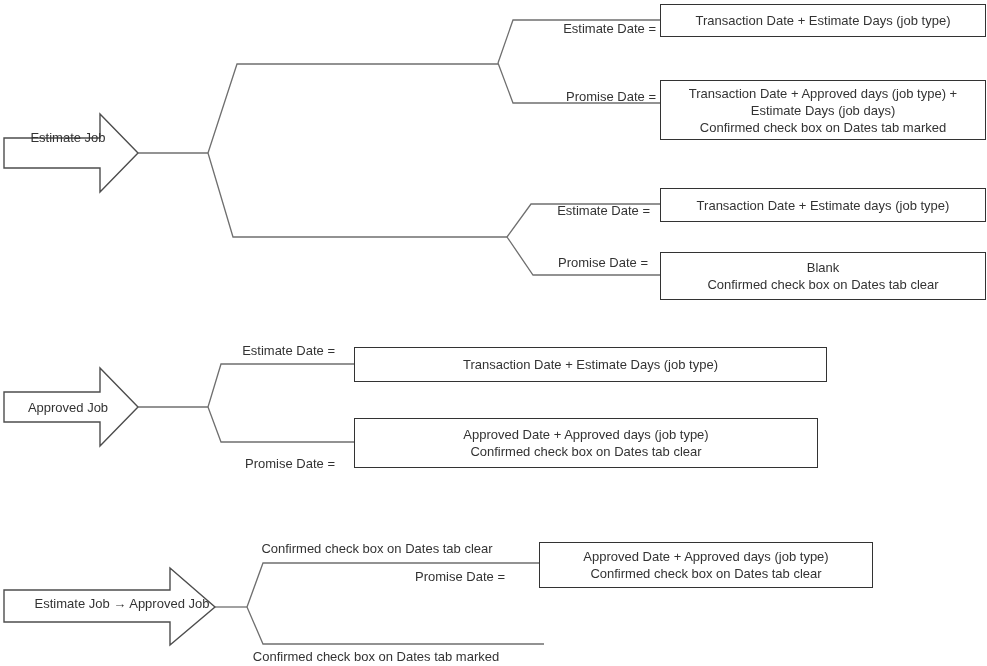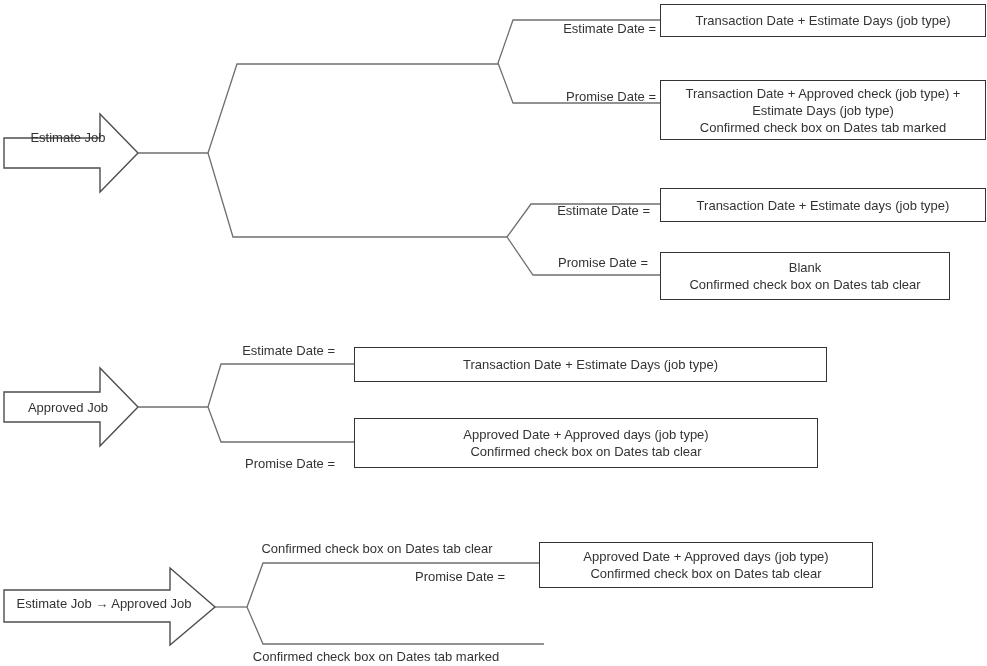--- a/index.html
+++ b/index.html
@@ -87,50 +87,50 @@
 
 
 
   <div class="lbl r" style="left:536px; top:22px; width:120px;">Estimate Date =</div>
   <div class="box" style="left: 660px; top: 4px; width: 326px; height: 33px; border-color: rgb(51, 51, 51);">
     <span>Transaction Date + Estimate Days (job type)</span>
   </div>
 
   <div class="lbl r" style="left:536px; top:90px; width:120px;">Promise Date =</div>
   <div class="box" style="left: 660px; top: 80px; width: 326px; height: 60px; border-color: rgb(51, 51, 51);">
-    <span>Transaction Date + Approved check (job type) +</span>
-    <span>Estimate Days (job type)</span>
+    <span>Transaction Date + Approved days (job type) +</span>
+    <span>Estimate Days (job days)</span>
     <span>Confirmed check box on Dates tab marked</span>
   </div>
 
   <div class="lbl r" style="left:530px; top:204px; width:120px;">Estimate Date =</div>
   <div class="box" style="left: 660px; top: 188px; width: 326px; height: 34px; border-color: rgb(51, 51, 51);">
     <span>Transaction Date + Estimate days (job type)</span>
   </div>
 
   <div class="lbl r" style="left:528px; top:256px; width:120px;">Promise Date =</div>
-  <div class="box" style="left: 660px; top: 252px; width: 290px; height: 48px; border-color: rgb(51, 51, 51);">
+  <div class="box" style="left: 660px; top: 252px; width: 326px; height: 48px; border-color: rgb(51, 51, 51);">
     <span>Blank</span>
     <span>Confirmed check box on Dates tab clear</span>
   </div>
 
   <div class="arrow-label" style="left:6px; top:400px; width:124px;">Approved Job</div>
 
   <div class="lbl r" style="left:215px; top:344px; width:120px;">Estimate Date =</div>
   <div class="box" style="left: 354px; top: 347px; width: 473px; height: 35px; border-color: rgb(51, 51, 51);">
     <span>Transaction Date + Estimate Days (job type)</span>
   </div>
 
   <div class="lbl r" style="left:215px; top:457px; width:120px;">Promise Date =</div>
   <div class="box" style="left: 354px; top: 418px; width: 464px; height: 50px; border-color: rgb(51, 51, 51);">
     <span>Approved Date + Approved days (job type)</span>
     <span>Confirmed check box on Dates tab clear</span>
   </div>
 
-  <div class="arrow-label" style="left:8px; top:596px; width:192px;">Estimate Job → Approved Job</div>
+  <div class="arrow-label" style="left:26px; top:596px; width:192px;">Estimate Job → Approved Job</div>
 
   <div class="lbl c" style="left:251px; top:542px; width:252px;">Confirmed check box on Dates tab clear</div>
   <div class="lbl r" style="left:385px; top:570px; width:120px;">Promise Date =</div>
   <div class="box" style="left: 539px; top: 542px; width: 334px; height: 46px; border-color: rgb(51, 51, 51);">
     <span>Approved Date + Approved days (job type)</span>
     <span>Confirmed check box on Dates tab clear</span>
   </div>
 
   <div class="lbl c" style="left:247px; top:650px; width:258px;">Confirmed check box on Dates tab marked</div>
 

